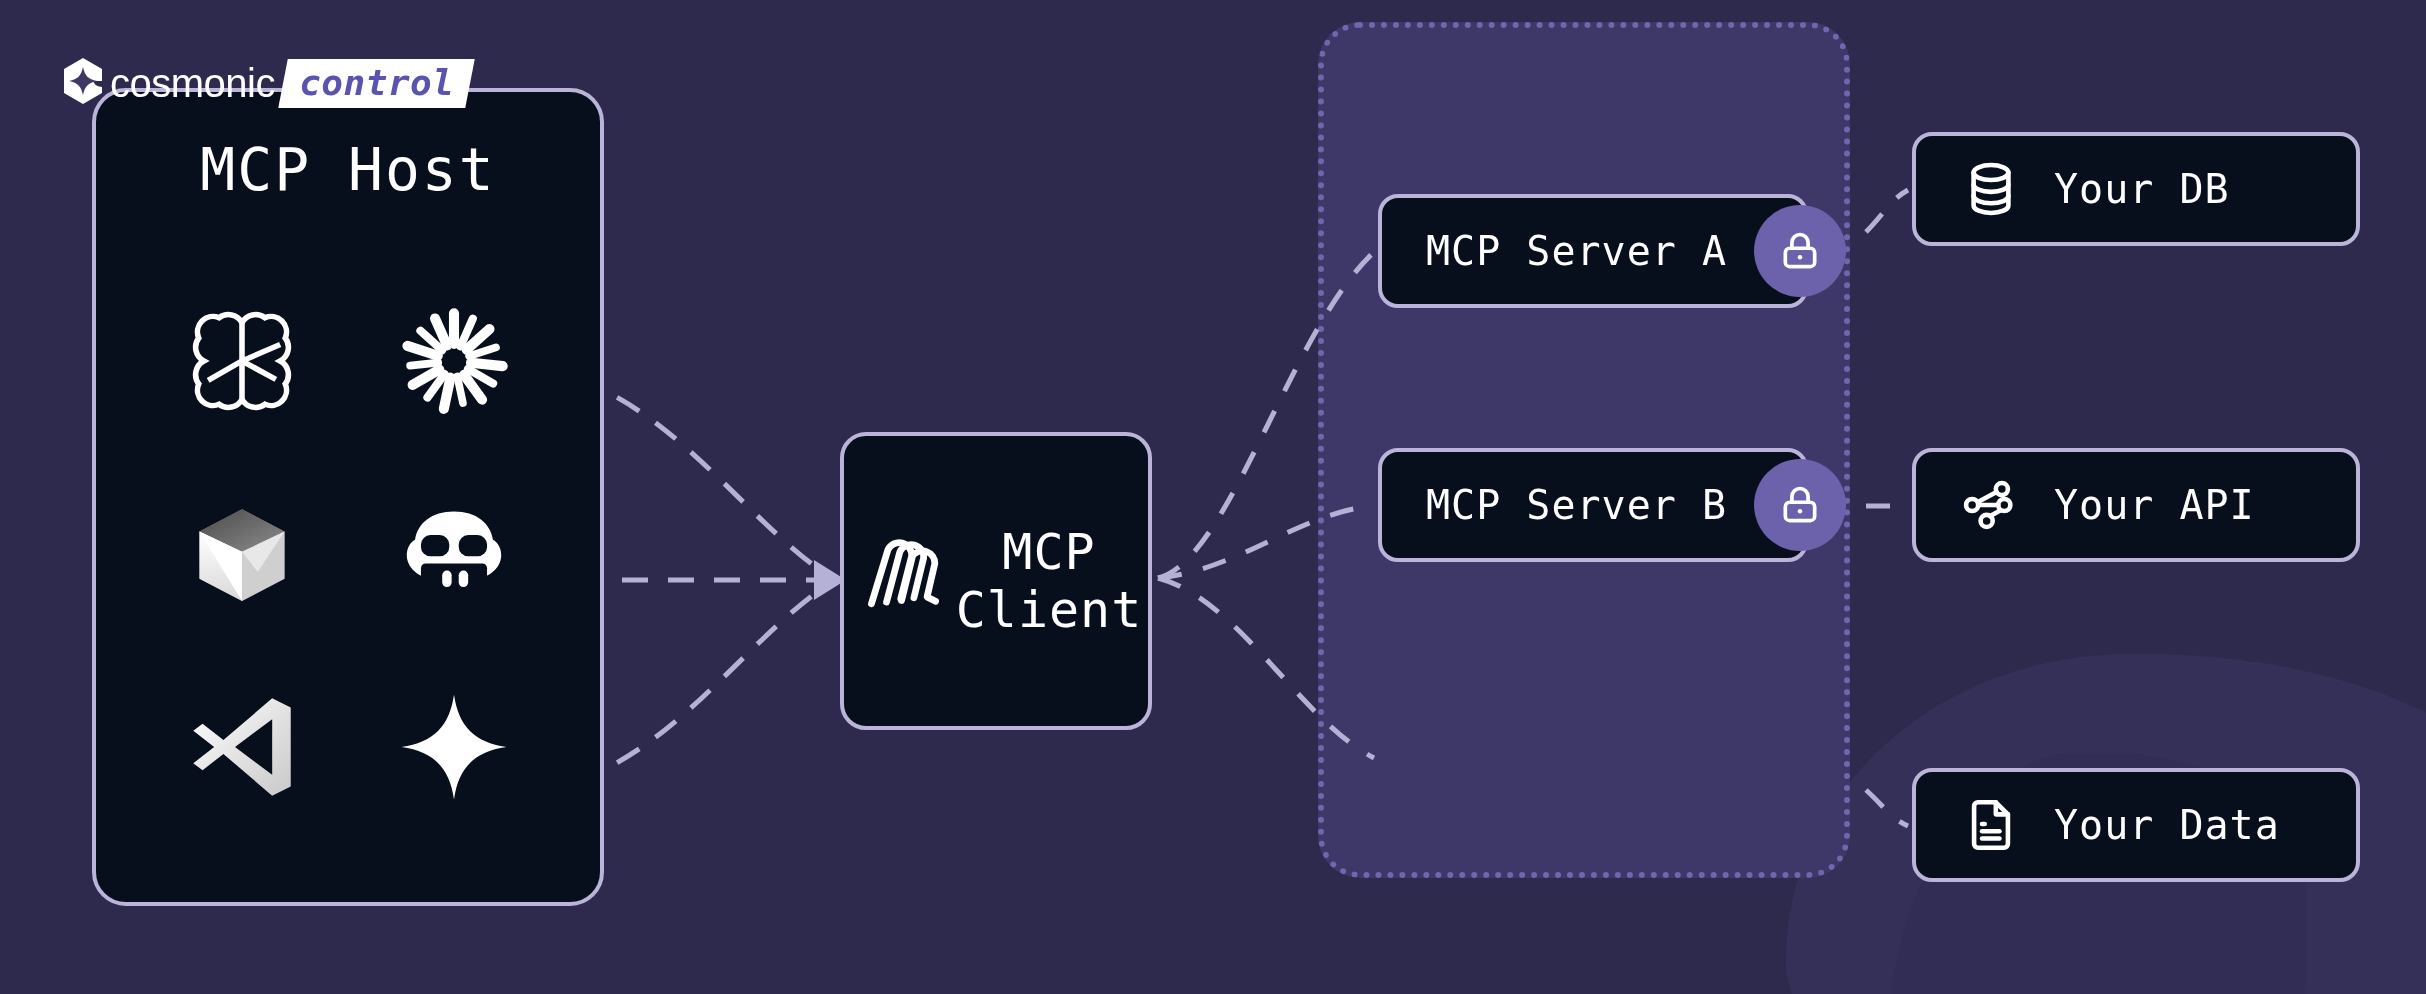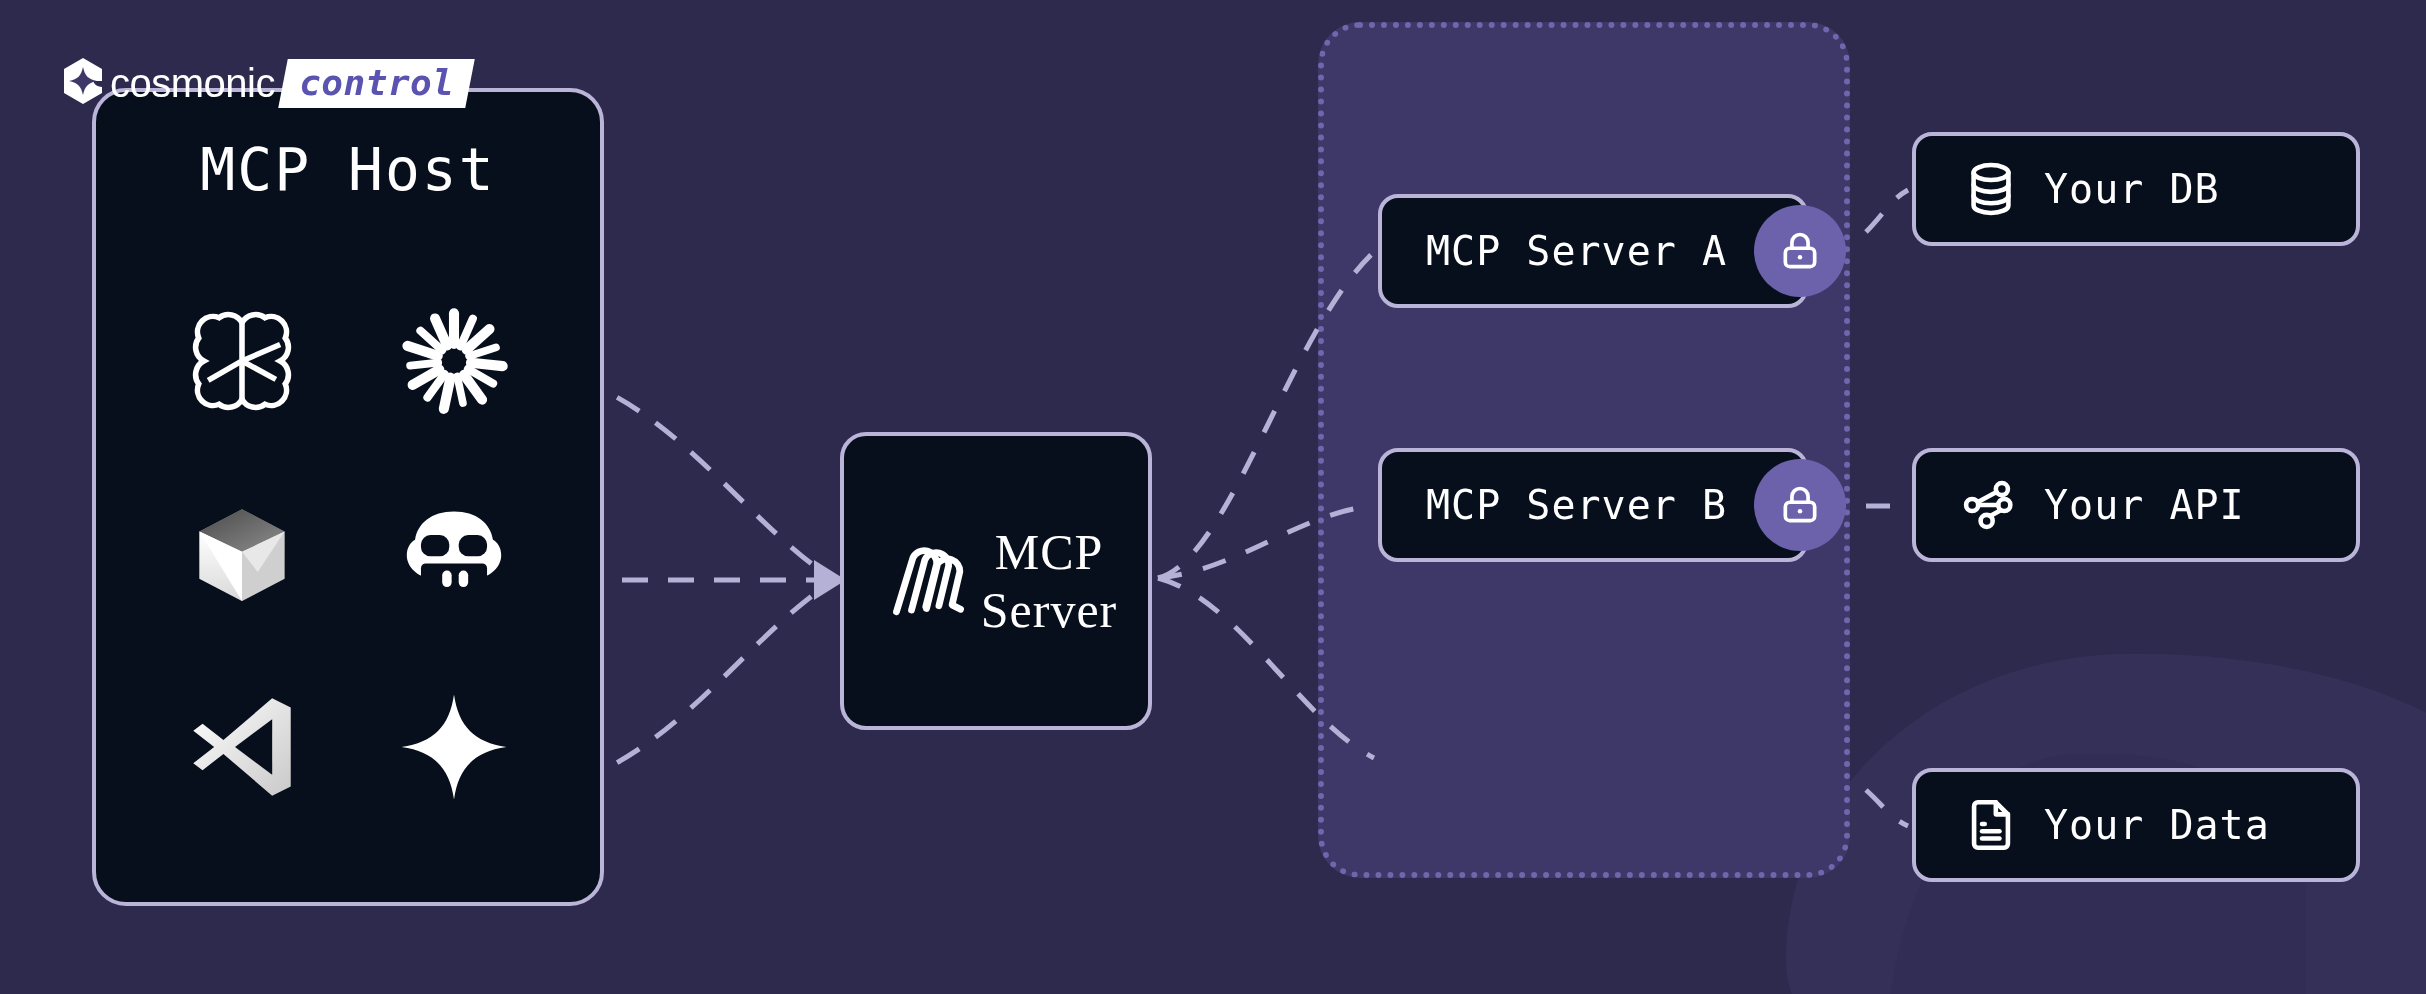--- a/index.html
+++ b/index.html
@@ -114,24 +114,23 @@
     height: 298px;
     border-radius: 26px;
     z-index: 3;
     display: flex;
     flex-direction: column;
     align-items: center;
     justify-content: center;
   }
   .client-row {
     display: flex;
-    align-items: flex-end;
+    align-items: flex-start;
     gap: 6px;
     margin-left: -4px;
-    font-family: Liberation Serif, serif;
   }
   .client-label {
     color: #fff;
     font-size: 50px;
     line-height: 1.16;
     letter-spacing: 1px;
     text-align: center;
   }
   .client-label .l2 { display: block; }
 
@@ -216,21 +215,21 @@
   
   .resource {
     position: absolute;
     left: 1912px;
     width: 448px;
     height: 114px;
     border-radius: 20px;
     z-index: 3;
     display: flex;
     align-items: center;
-    gap: 24px;
+    gap: 34px;
     padding-left: 46px;
   }
   .resource .rlabel {
     color: #ffffff;
     font-size: 40px;
     letter-spacing: 1px;
     white-space: nowrap;
   }
   .resource .ricon { flex: 0 0 auto; display: flex; }
 </style>
@@ -389,21 +388,21 @@
         <svg width="104" height="104" viewBox="0 0 100 100" fill="none" stroke="#ffffff" stroke-width="6.5" stroke-linecap="round" stroke-linejoin="round">
           <g transform="rotate(-22 50 50)">
             <path d="M16 66 L50 24 a12 12 0 0 1 19 14 L44 72"></path>
             <path d="M30 70 L60 30 a12 12 0 0 1 19 14 L56 76"></path>
             <path d="M44 74 L70 38 a12 12 0 0 1 17 15 L68 80 l6 7"></path>
           </g>
         </svg>
       </span>
       <span class="client-label">
         <span>MCP</span>
-        <span class="l2">Server</span>
+        <span class="l2">Client</span>
       </span>
     </div>
   </div>
 
   <div class="cosmo"></div>
 
   <div class="cosmo-brand">
     <span>
       <svg width="50" height="50" viewBox="0 0 100 100" fill="#ffffff">
         <path d="M50 4 L88 26 L88 50 L70 50 a20 20 0 0 0 18 12 L88 74 L50 96 L12 74 L12 26 Z"></path>

